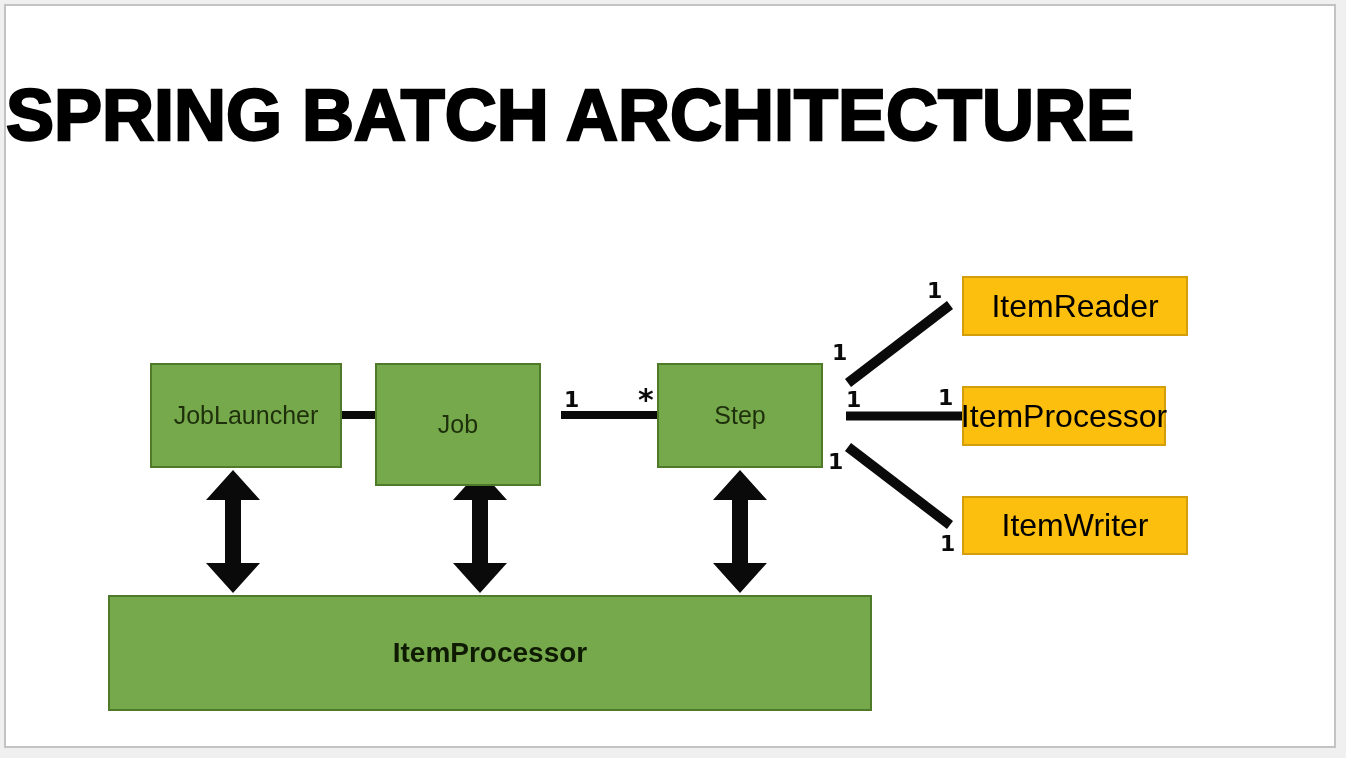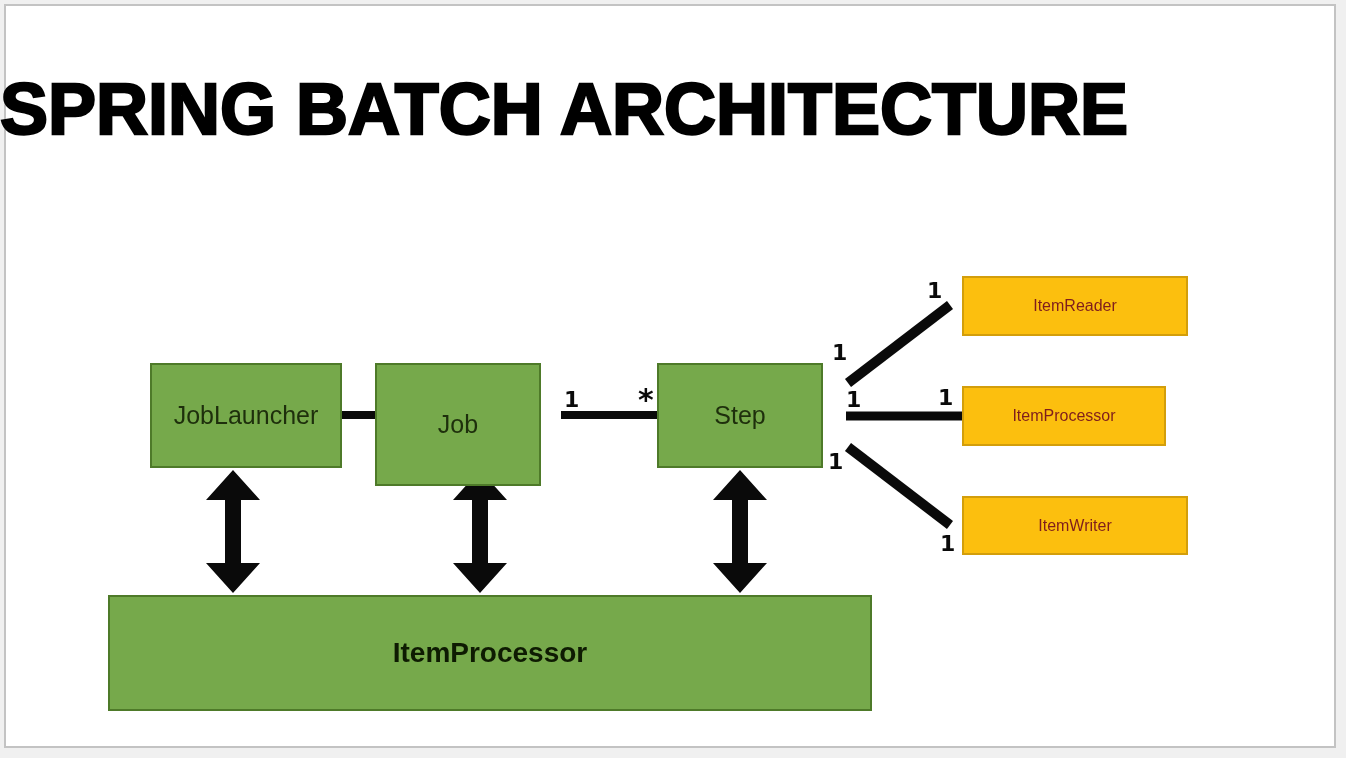--- a/index.html
+++ b/index.html
@@ -6,39 +6,39 @@
   body{
     width:1346px;height:758px;background:#f0f0f0;overflow:hidden;
     font-family:"Liberation Sans", sans-serif;
   }
   .canvas{position:relative;width:1346px;height:758px;}
   .slide{
     position:absolute;left:4px;top:4px;width:1332px;height:744px;
     background:#ffffff;border:2px solid #c3c3c3;box-sizing:border-box;
   }
   .title{
-    position:absolute;left:0;top:68px;width:1128px;margin:0;
+    position:absolute;left:0;top:68px;width:1128px;margin:6px;
     text-align:center;color:var(--title,#000);
     font-size:72px;font-weight:bold;letter-spacing:0px;
     -webkit-text-stroke:2.4px var(--title,#000);
     font-family:"Liberation Sans", sans-serif;
   }
   .box{
     position:absolute;display:flex;align-items:center;justify-content:center;
     box-sizing:border-box;text-align:center;
   }
   .green-box{
     background:var(--green-fill,#76A94B);
     border:2px solid var(--green-border,#4E7A29);
     color:#1e2f0c;font-size:25px;
   }
   .gold-box{
     background:var(--gold-fill,#FCBF0E);
     border:2px solid var(--gold-border,#D39E0B);
-    color:#7f1d1d;font-size:16px;
+    color:#000000;font-size:32px;
   }
   .repo{font-weight:bold;font-size:28px;color:#0e1b02;}
   .overlay{position:absolute;left:0;top:0;width:1346px;height:758px;pointer-events:none;}
   .overlay line{stroke:var(--line,#0a0a0a);}
   .overlay polygon{fill:var(--line,#0a0a0a);}
   .mult{
     position:absolute;color:#0a0a0a;font-weight:bold;font-size:22px;
     font-family:"DejaVu Sans", sans-serif;line-height:1;
   }
   .mult.star{font-size:30px;}

